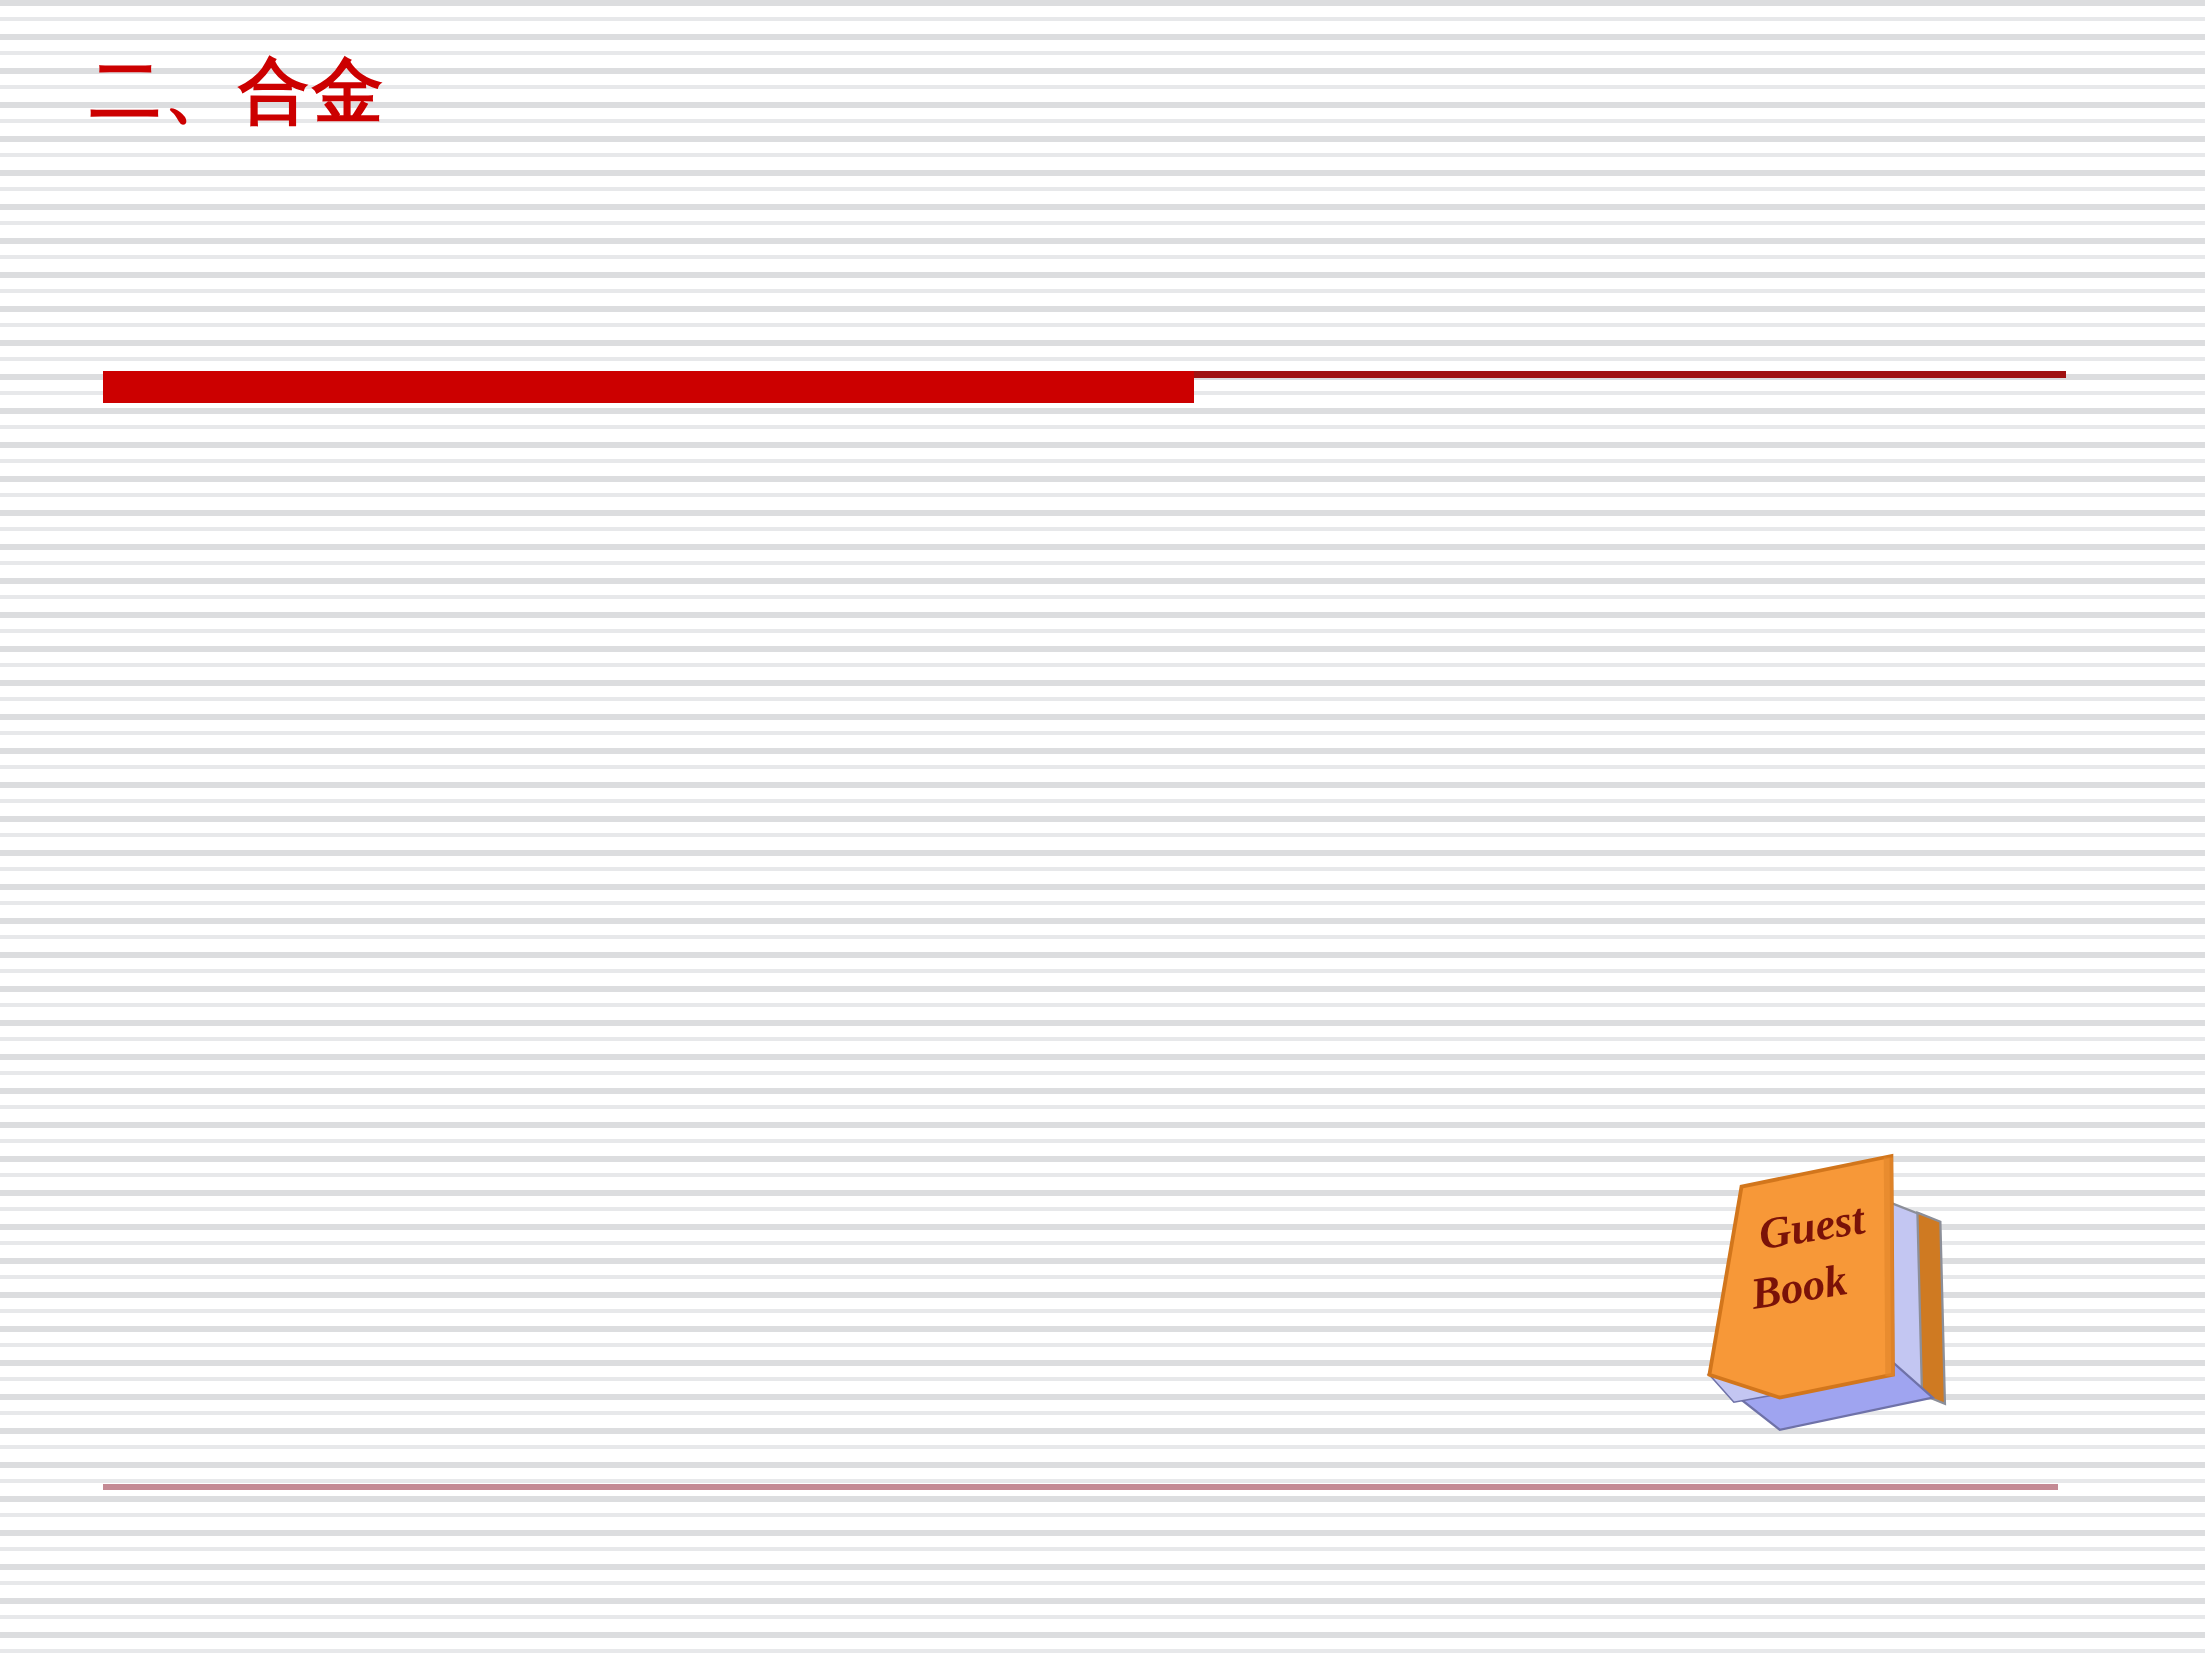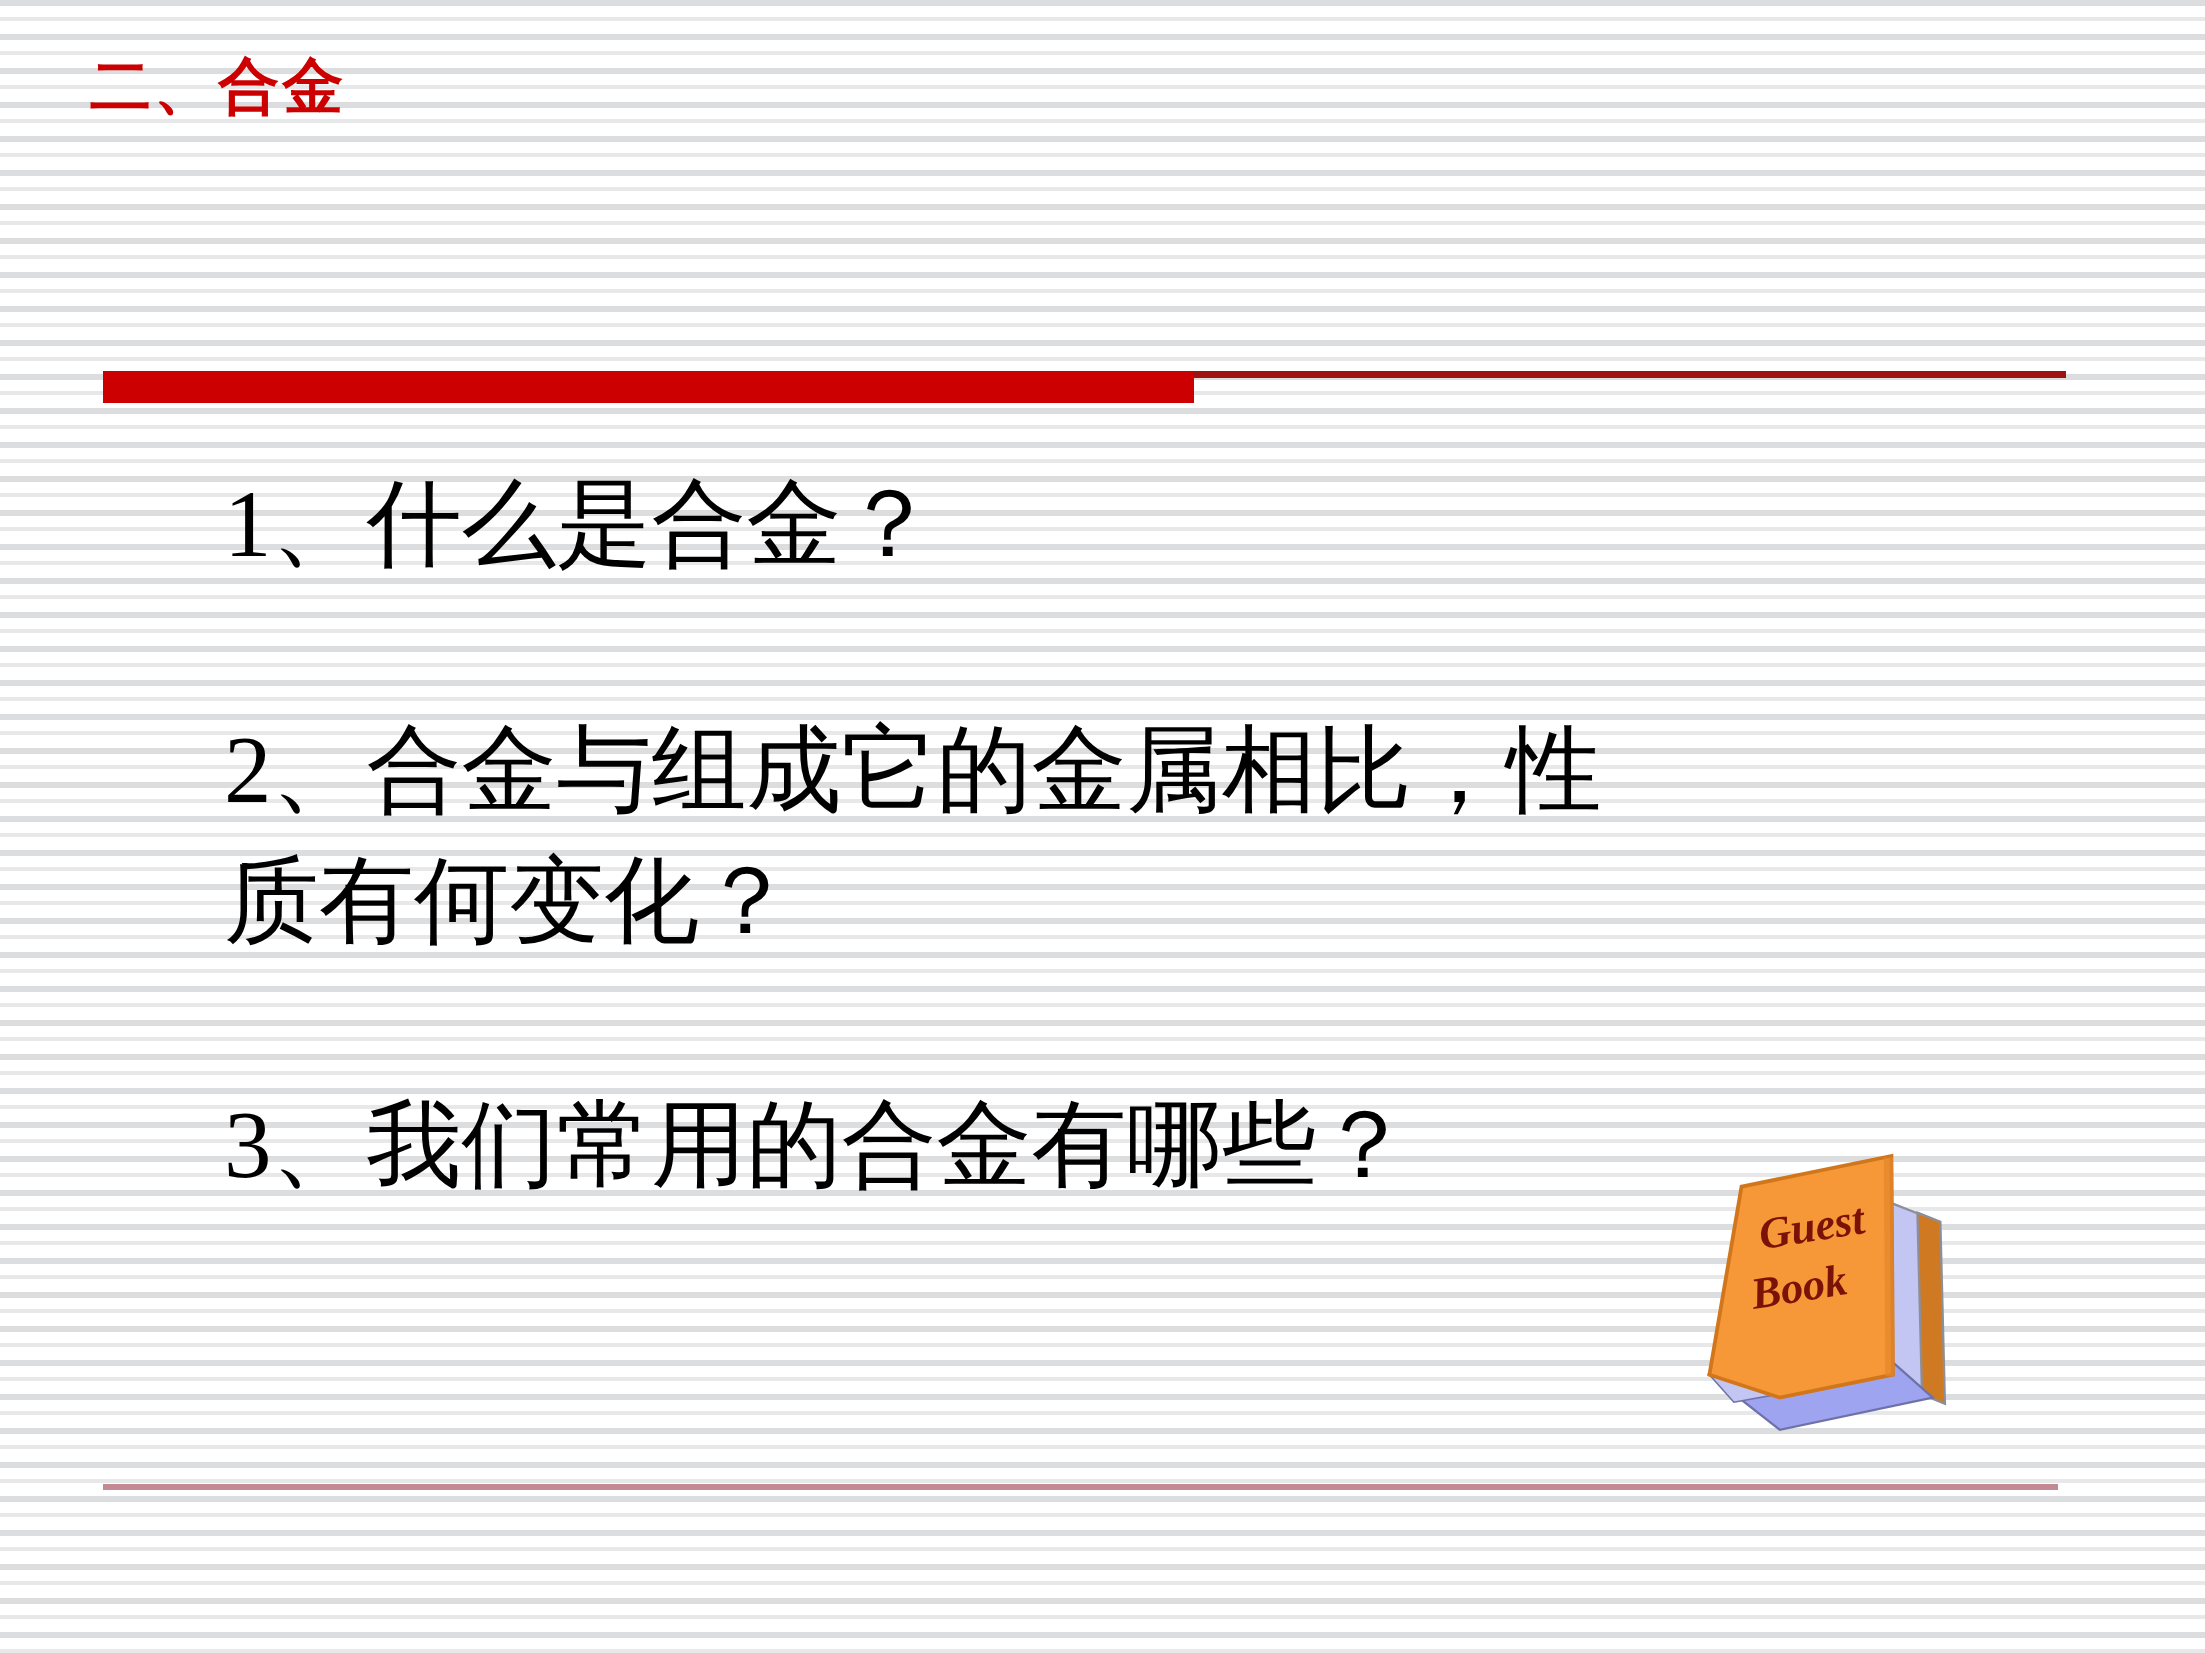--- a/index.html
+++ b/index.html
@@ -35,21 +35,21 @@
     pointer-events: none;
   }
 
   
   #section-title {
     position: absolute;
     left: 90px;
     top: 55px;
     font-family: "DejaVu Sans", "Liberation Sans", sans-serif;
     font-weight: 700;
-    font-size: 61px;
+    font-size: 71px;
     line-height: 1.0;
     letter-spacing: 3.1px;
     color: #cc0000;
     white-space: nowrap;
   }
 
   
   #reading-heading {
     position: absolute;
     left: 221px;
@@ -136,26 +136,20 @@
   <div id="stripes"></div>
 
   <div id="section-title">二、合金</div>
 
 
   <div id="heading-rule">
     <div class="bar-thin"></div>
     <div class="bar-thick"></div>
   </div>
 
-  <div id="questions">
-    <p class="question q-gap-1">1、什么是合金？</p>
-    <p class="question">2、合金与组成它的金属相比，性</p>
-    <p class="question q-gap-2">质有何变化？</p>
-    <p class="question">3、我们常用的合金有哪些？</p>
-  </div>
 
   <div id="guest-book">
     <svg viewBox="0 0 340 385" xmlns="http://www.w3.org/2000/svg">
 
       <polygon points="262,74 318,96 330,330 268,310" fill="#c3c6f2" stroke="#8c8f99" stroke-width="3"></polygon>
       <polygon points="300,88 330,100 336,338 306,326" fill="#cf7a22" stroke="#8c8f99" stroke-width="3"></polygon>
 
       <polygon points="28,300 250,268 320,330 120,372" fill="#9fa4f0" stroke="#6f72a8" stroke-width="3"></polygon>
       <polygon points="28,300 250,268 258,300 60,336" fill="#c3c6f2" stroke="#6f72a8" stroke-width="2"></polygon>
 

